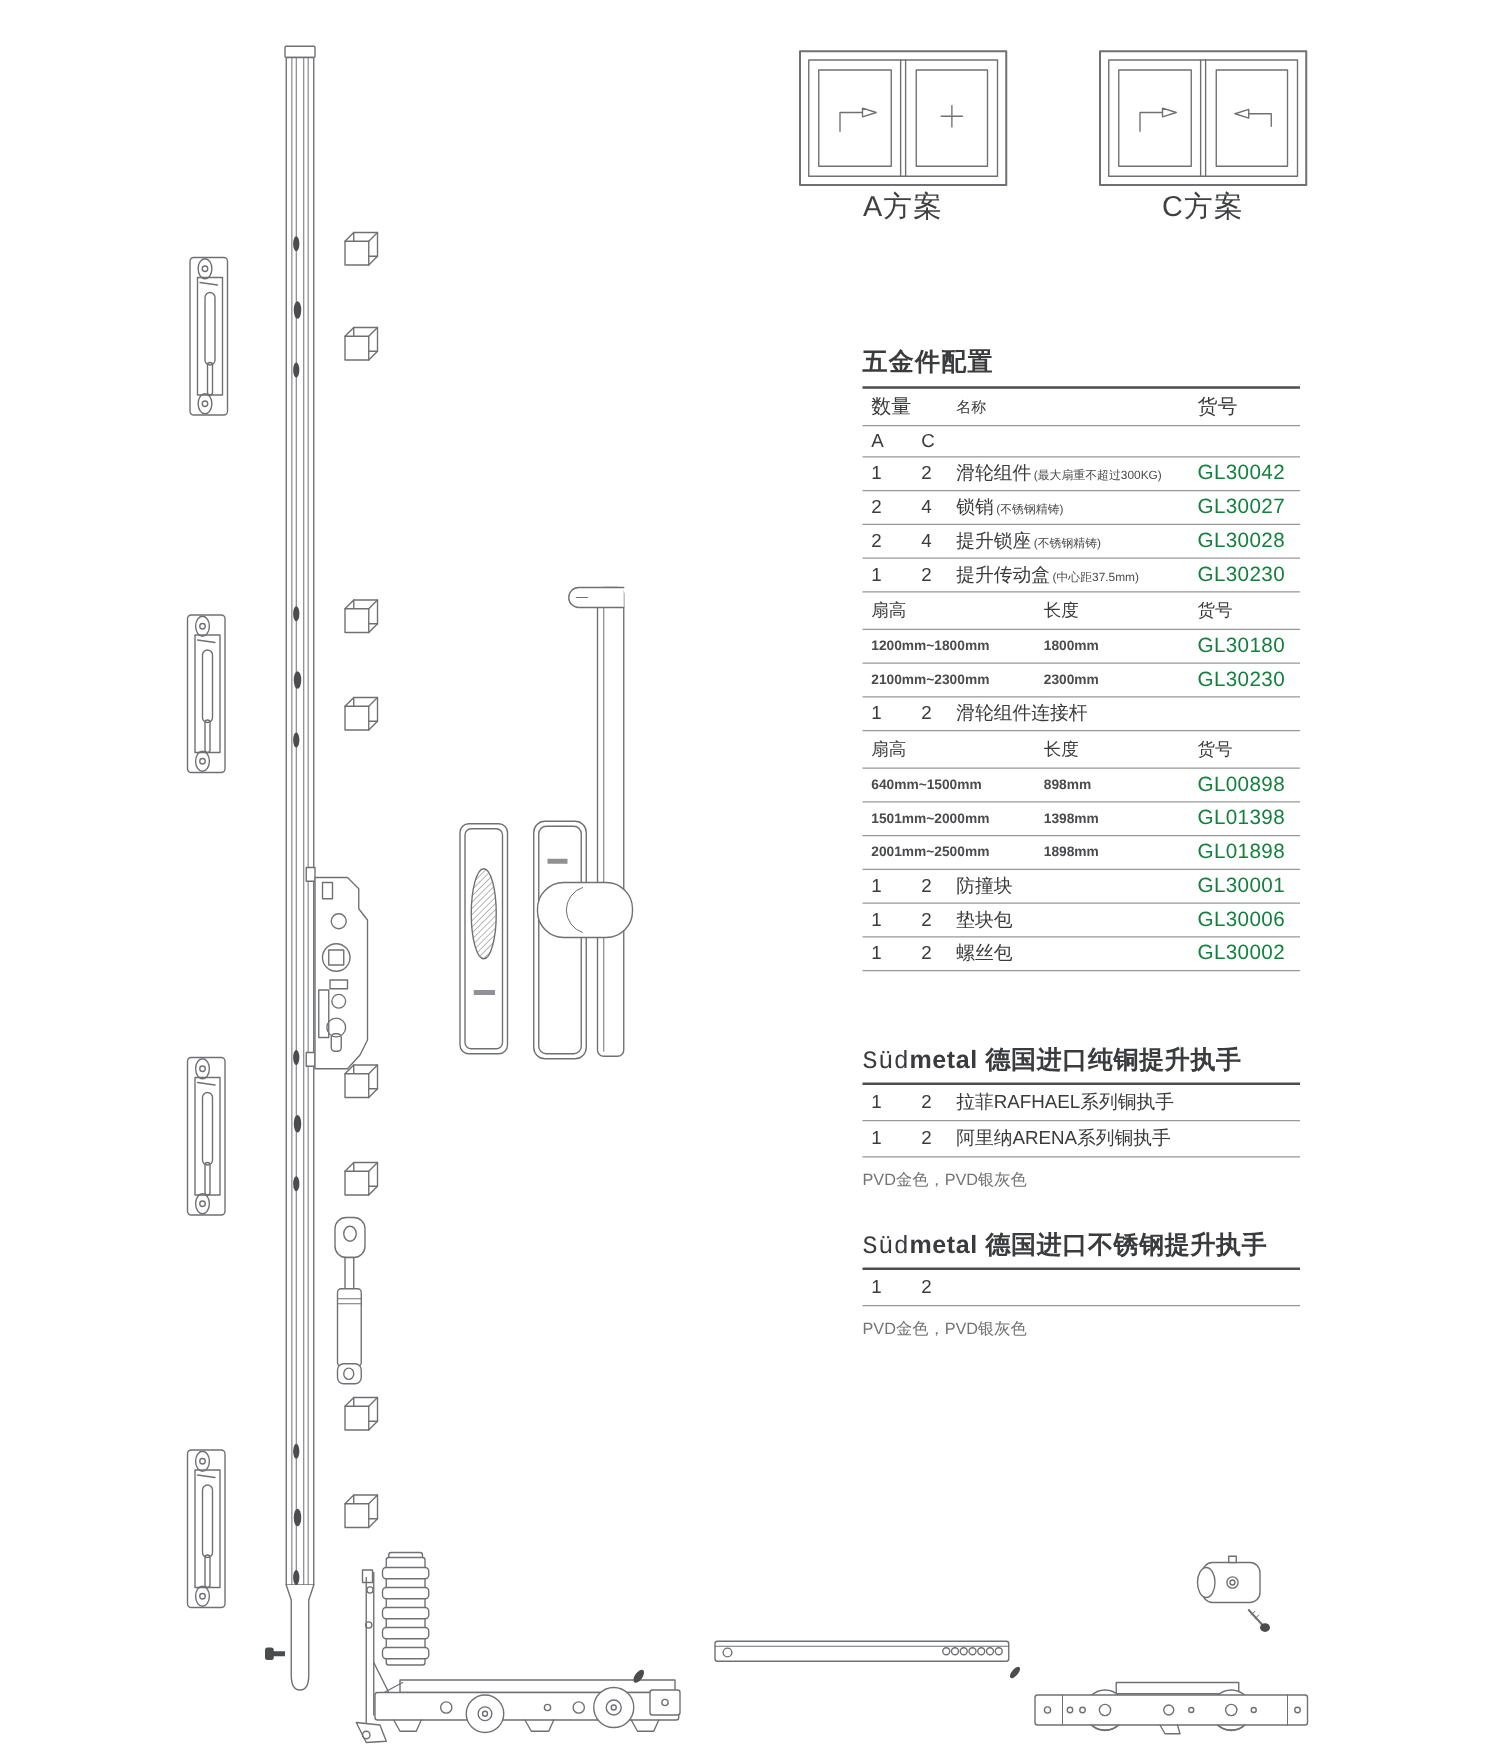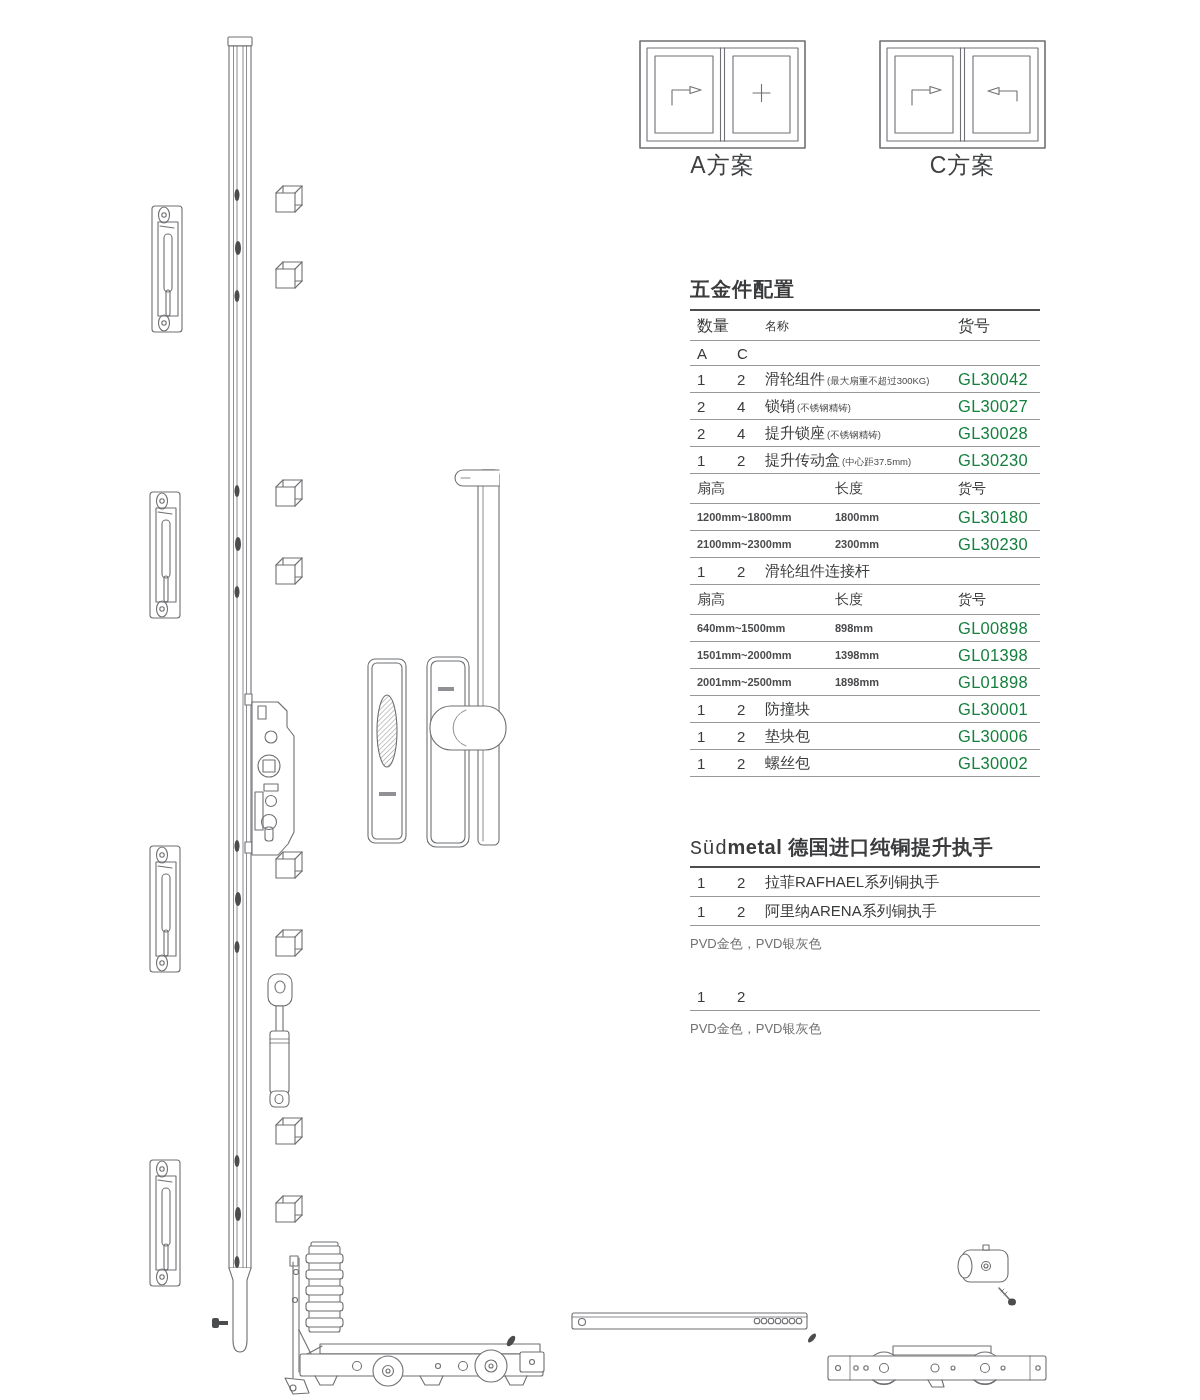--- a/index.html
+++ b/index.html
@@ -388,20 +388,23 @@
         <div class="sec-row">
           <span class="ca num">1</span>
           <span class="cc num">2</span>
           <span class="cn">阿里纳ARENA系列铜执手</span>
         </div>
       </div>
   <div class="sec-note">PVD金色，PVD银灰色</div>
 </div>
 
 <div class="tblock" style="top:982px;">
+  <div class="sec-title">
+    <span class="brand-l">Süd</span><span>metal</span><span> 德国进口不锈钢提升执手</span>
+  </div>
   <div>
         <div class="sec-row">
           <span class="ca num">1</span>
           <span class="cc num">2</span>
         </div>
       </div>
   <div class="sec-note">PVD金色，PVD银灰色</div>
 </div>
 
 </div>

